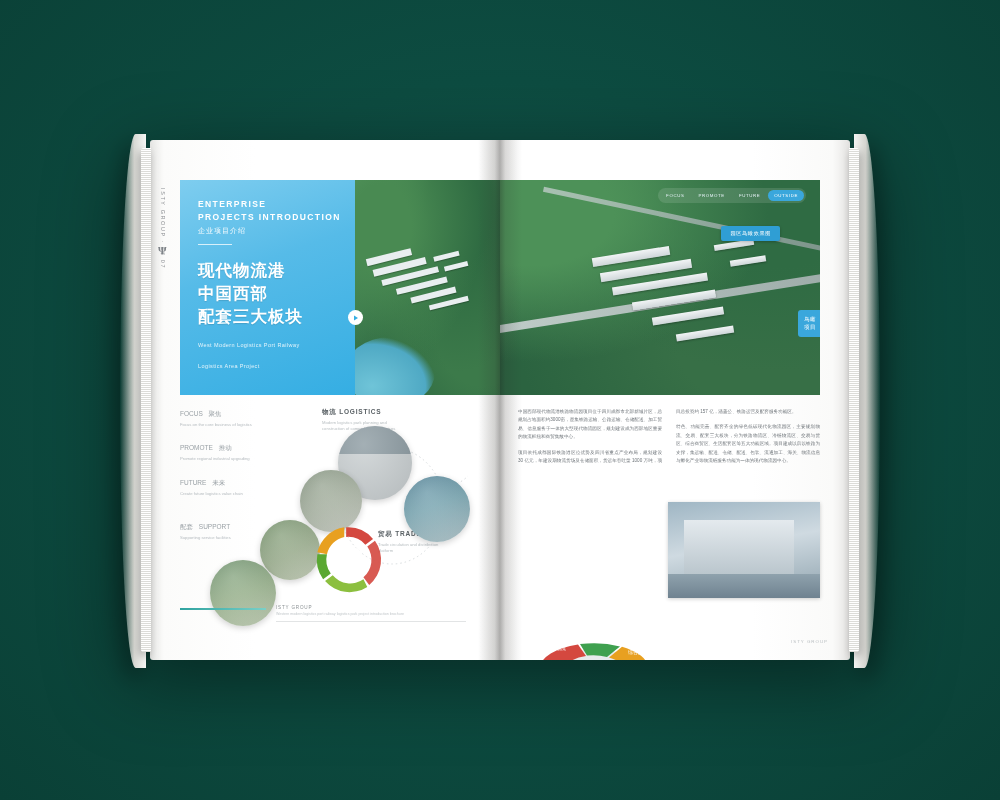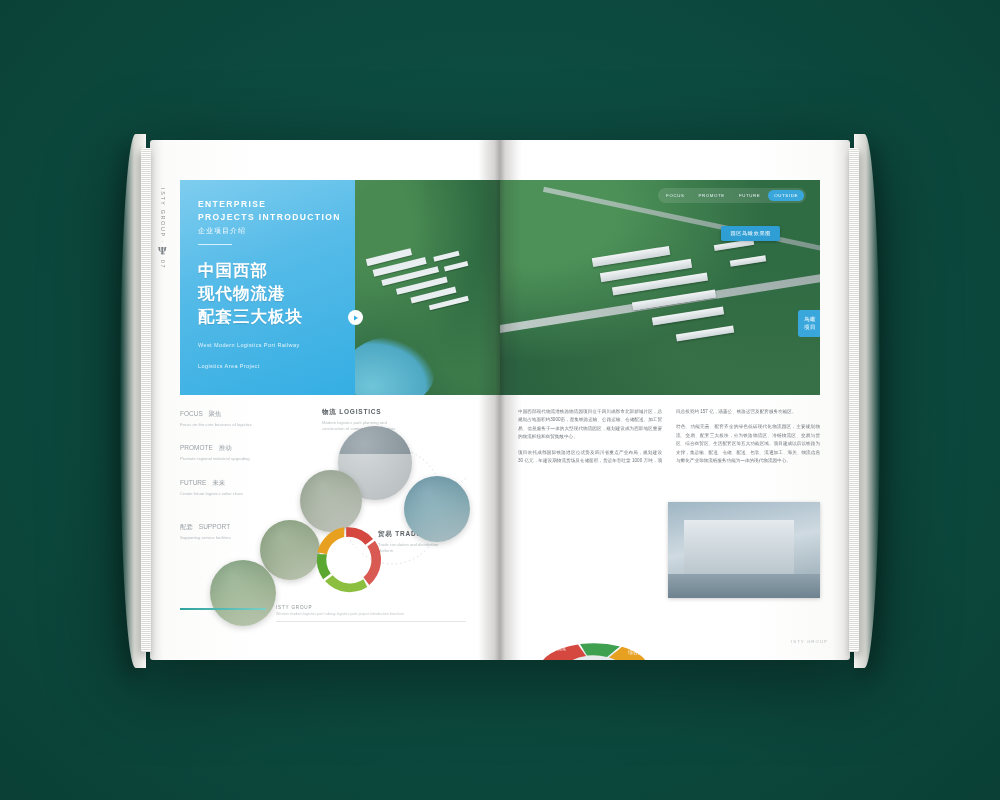--- a/index.html
+++ b/index.html
@@ -300,22 +300,22 @@
 
       <div class="spine-label">ISTY GROUP · 06 07</div>
       <div class="spine-logo">Ψ</div>
 
       <div class="hero">
         <div class="hero-left">
           <div class="hero-en">ENTERPRISE</div>
           <div class="hero-en">PROJECTS INTRODUCTION</div>
           <div class="hero-cn-sub">企业项目介绍</div>
           <div class="hero-rule"></div>
+          <div class="hero-title">现代物流港</div>
           <div class="hero-title">中国西部</div>
-          <div class="hero-title">现代物流港</div>
           <div class="hero-title">配套三大板块</div>
           <div class="hero-sub-en">West Modern Logistics Port Railway</div>
           <div class="hero-sub-en">Logistics Area Project</div>
           <div class="play">
             <svg width="6" height="6" viewBox="0 0 6 6">
                 <polygon points="1,0.6 5,3 1,5.4" fill="#35aee3"></polygon>
               </svg>
           </div>
         </div>
         <div class="hero-right">

